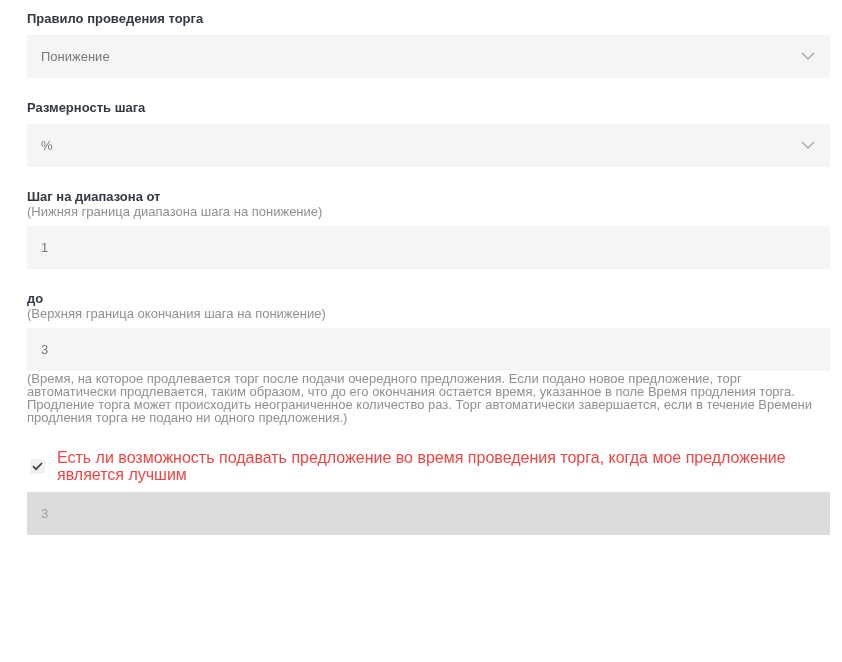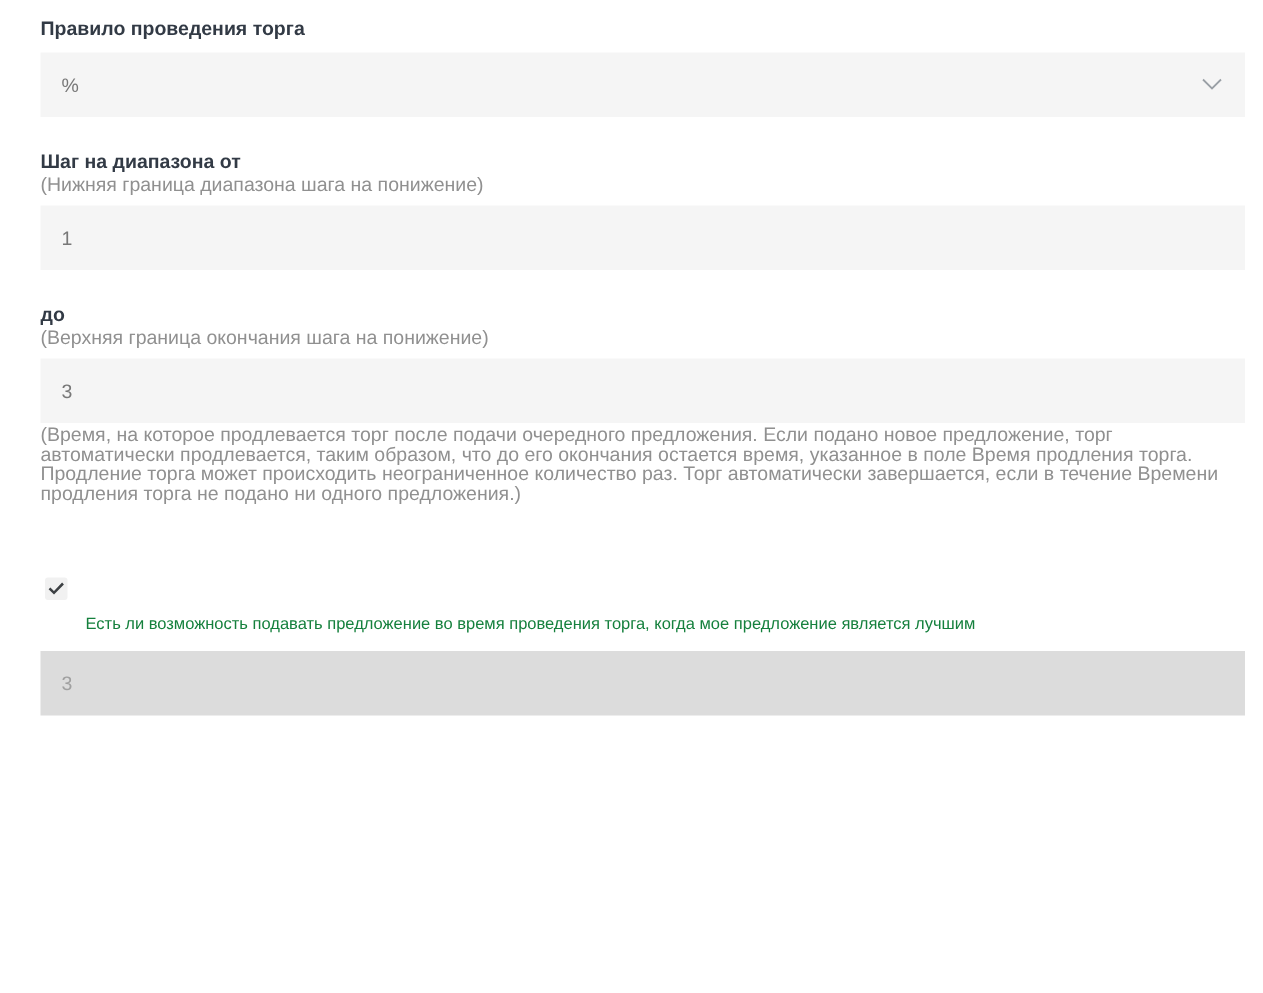--- a/index.html
+++ b/index.html
@@ -73,38 +73,46 @@
     background: #f1f1f1;
     border-radius: 2px;
     display: inline-flex;
     align-items: center;
     justify-content: center;
     color: #3c4043;
     flex: none;
     margin-left: 3px;
   }
   .checkbox-label {
-    font-size: 11px;
-    color: #15803d;
+    font-size: 16px;
+    color: #ef4444;
     margin-left: 12px;
     line-height: 17px;
-    margin-top: 48px;
   }
 </style>
 </head>
 <body>
 
 <div class="page">
   <div class="content">
 
     <div class="section">
       <div class="field-label">Правило проведения торга</div>
+      <div class="control select-box mt-field">
+        <span class="value">Понижение</span>
+        <span class="chevron">
+          <svg width="14" height="9" viewBox="0 0 14 9" fill="none">
+              <path d="M1 1l6 6 6-6" stroke="#9aa0a6" stroke-width="1.2" fill="none"></path>
+            </svg>
+        </span>
+      </div>
     </div>
 
     <div class="section">
+      <div class="field-label mt-label">Размерность шага</div>
       <div class="control select-box mt-field">
         <span class="value">%</span>
         <span class="chevron">
           <svg width="14" height="9" viewBox="0 0 14 9" fill="none">
               <path d="M1 1l6 6 6-6" stroke="#9aa0a6" stroke-width="1.2" fill="none"></path>
             </svg>
         </span>
       </div>
     </div>
 

